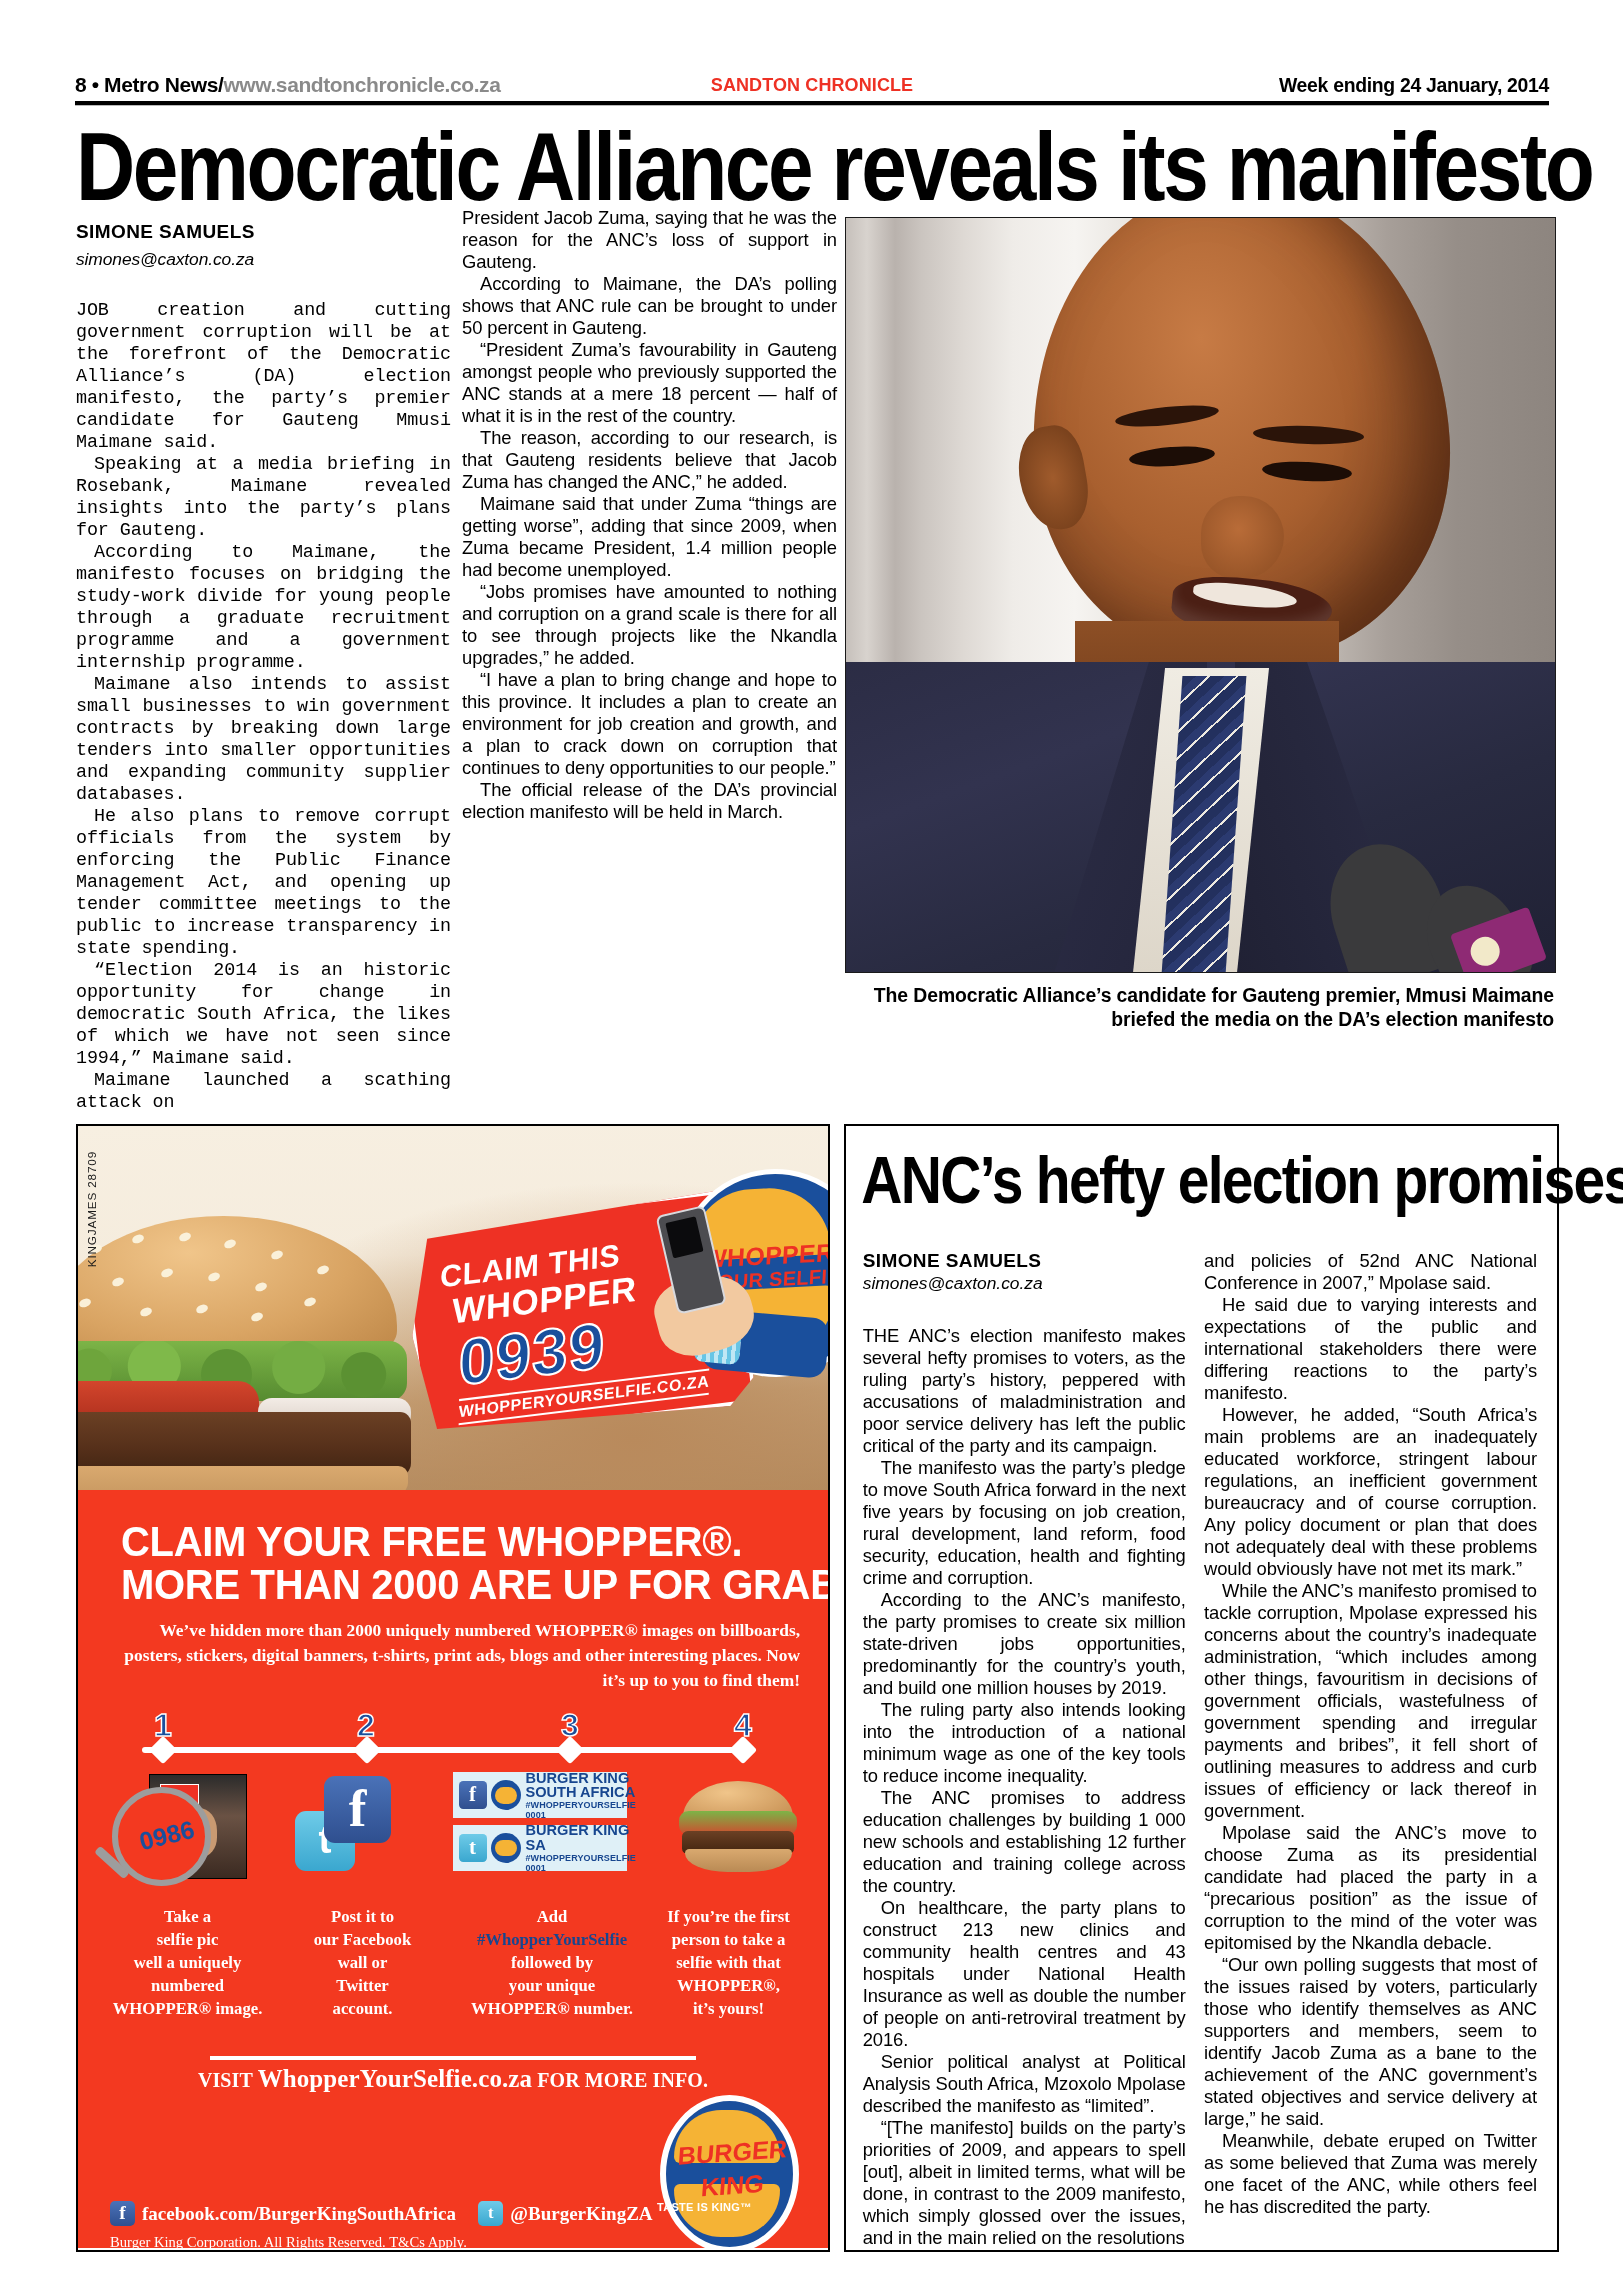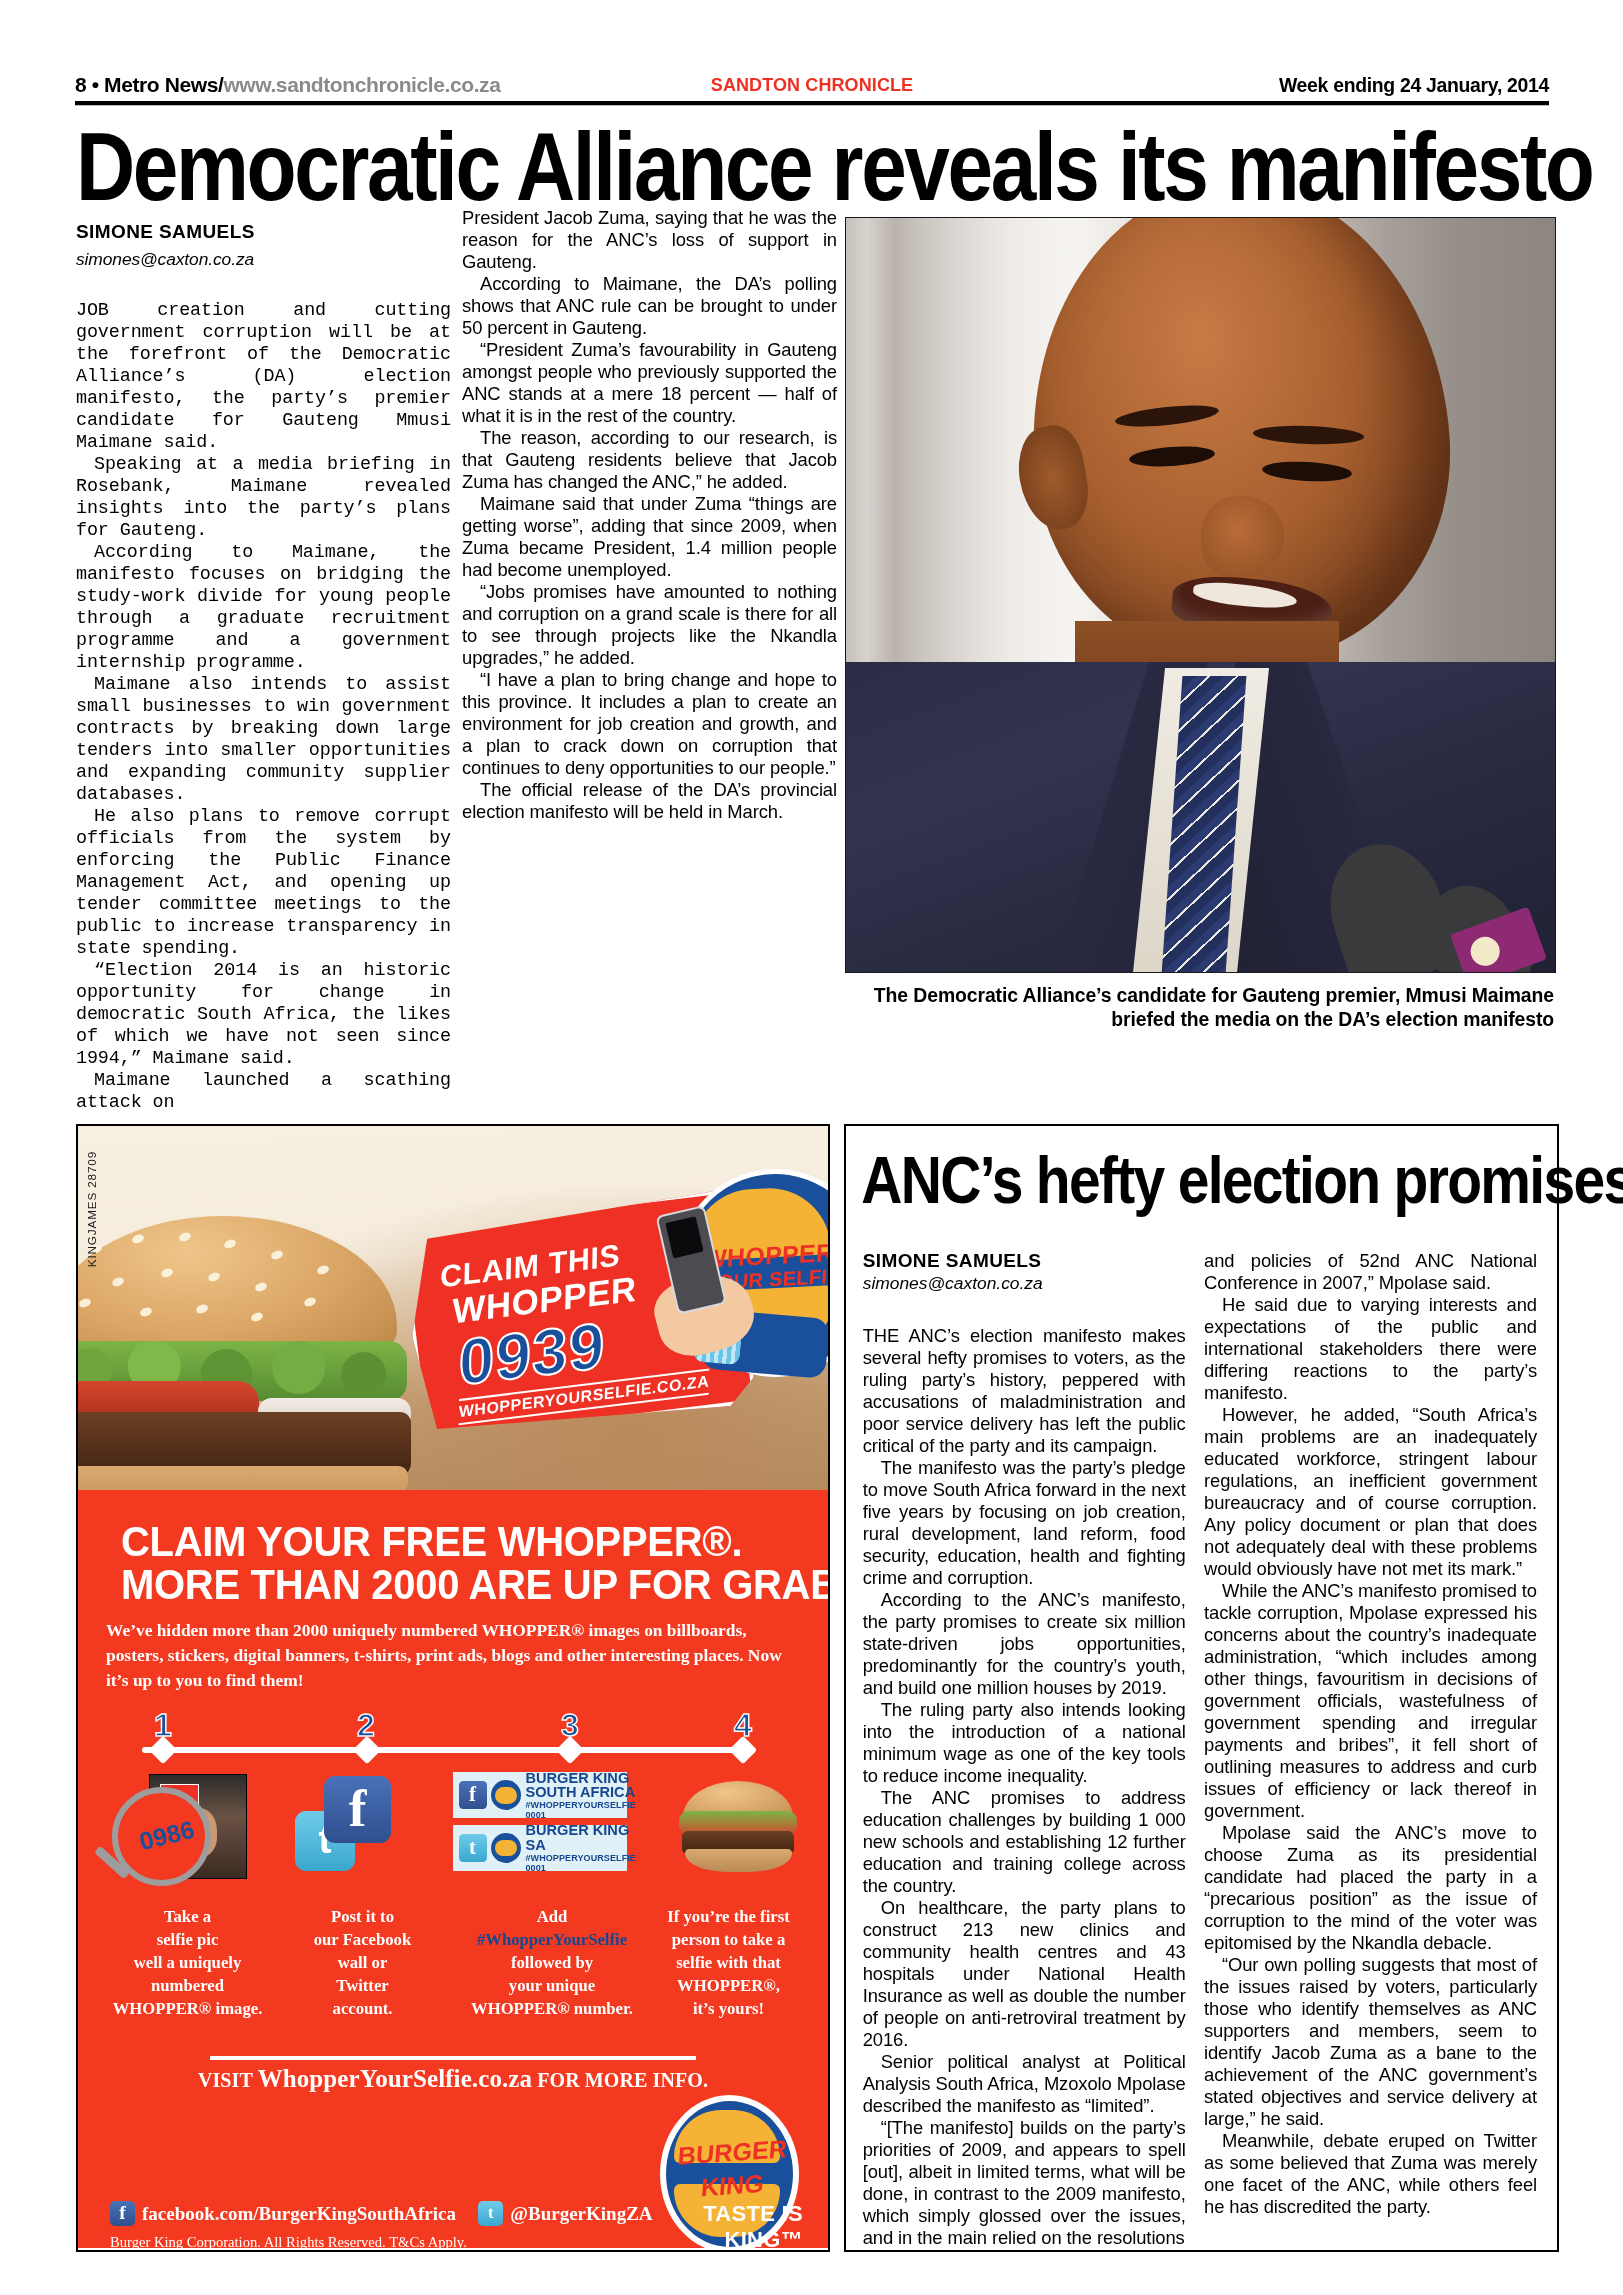--- a/index.html
+++ b/index.html
@@ -331,21 +331,21 @@
     white-space:nowrap;
   }
   .ad-h2 {
     position:absolute; left:43px; top:72px; width:680px;
     color:#fff; font-size:40px; font-weight:bold; letter-spacing:-0.3px;
     line-height:43px; transform:scaleY(1.06); transform-origin:left top;
     white-space:nowrap;
   }
   .ad-sub {
     position:absolute; left:28px; top:128px; width:694px;
-    color:#fff; font-size:17.4px; line-height:25px; text-align:left;
+    color:#fff; font-size:17.4px; line-height:25px; text-align:right;
     font-family:"Liberation Serif", serif; font-weight:bold;
   }
   
   .steps { position:absolute; left:28px; top:217px; width:694px; height:333px; }
   .step-nums { position:absolute; left:0; top:0; width:694px; height:36px; }
   .step-num {
     position:absolute; top:0; width:42px; text-align:center;
     color:#1a4f9c; font-size:32px; font-weight:bold;
     -webkit-text-stroke:1.4px #fff;
   }
@@ -485,22 +485,22 @@
   }
   .bk-word1 {
     position:absolute; left:16.7px; top:43px; width:111px; text-align:center;
     color:#ee3124; font-size:25px; font-weight:bold; transform:skewX(-8deg) rotate(-4deg);
   }
   .bk-word2 {
     position:absolute; left:16.7px; top:76px; width:111px; text-align:center;
     color:#ee3124; font-size:25px; font-weight:bold; transform:skewX(-8deg) rotate(-4deg);
   }
   .bk-tagline {
-    position:absolute; left:579px; top:711px; width:146px; text-align:right;
-    color:#fff; font-size:22px; font-weight:bold; letter-spacing:0.3px;
+    position:absolute; left:579px; top:711px; width:146px; text-align:left;
+    color:#fff; font-size:11px; font-weight:bold; letter-spacing:0.3px;
   }
 
   
   .anc {
     position:absolute; left:844px; top:1124px; width:711px; height:1124px;
     border:2.1px solid #000; background:#fff;
   }
   .anc-headline {
     position:absolute; left:15.3px; top:14px; width:687px;
     font-size:57px; font-weight:bold; letter-spacing:-1.7px;

